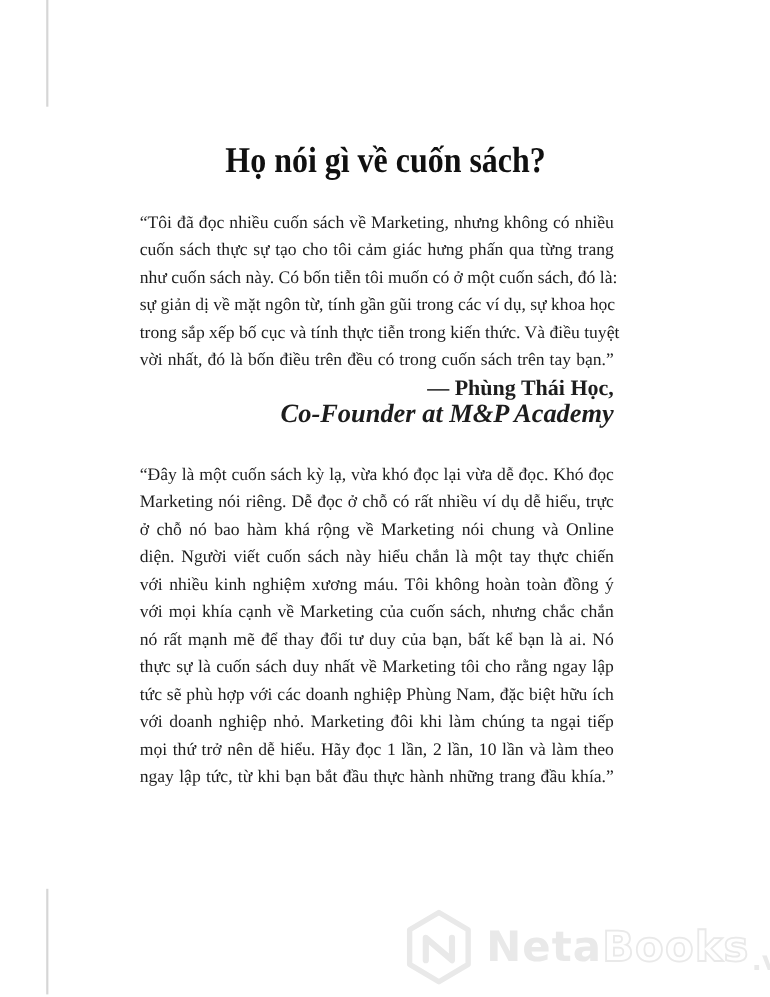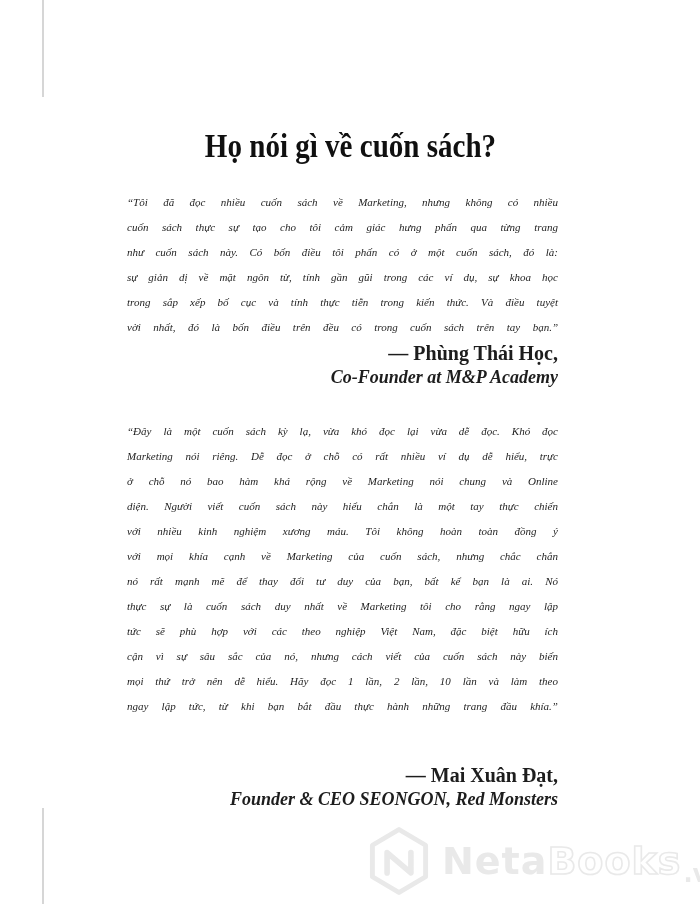--- a/index.html
+++ b/index.html
@@ -38,22 +38,21 @@
     display:inline-block;
     transform:scaleX(0.88);
     transform-origin:50% 50%;
   }
   .quote{
     position:absolute;
     left:127px;width:431px;
     color:var(--text);
   }
   .quote .qline{
-    font-style:italic;
-    font-size:11px;
+    font-size:16px;
     line-height:25px;
     height:25px;
     white-space:nowrap;
     text-align:justify;
     text-align-last:justify;
     overflow:visible;
   }
   .q1{top:190px;}
   .q2{top:419px;}
   .attr{
@@ -65,21 +64,21 @@
   .a1{top:341px;}
   .a2{top:763px;}
   .attr-name{
     font-weight:bold;
     font-size:20px;
     line-height:24px;
   }
   .attr-role{
     font-weight:bold;
     font-style:italic;
-    font-size:18px;
+    font-size:24px;
     line-height:24px;
   }
   .watermark{
     position:absolute;
     left:364px;top:824px;
     height:74px;
     display:flex;
     align-items:center;
     font-family:"DejaVu Sans", sans-serif;
     user-select:none;
@@ -117,50 +116,46 @@
 <div class="page">
 
   <div class="edge-line top"></div>
   <div class="edge-line bottom"></div>
 
   <h1 class="title"><span class="title-inner">Họ nói gì về cuốn sách?</span></h1>
 
   <section class="quote q1">
       <div class="qline">“Tôi đã đọc nhiều cuốn sách về Marketing, nhưng không có nhiều</div>
       <div class="qline">cuốn sách thực sự tạo cho tôi cảm giác hưng phấn qua từng trang</div>
-      <div class="qline">như cuốn sách này. Có bốn điều tôi phấn có ở một cuốn sách, đó là:</div>
+      <div class="qline">như cuốn sách này. Có bốn tiễn tôi muốn có ở một cuốn sách, đó là:</div>
       <div class="qline">sự giản dị về mặt ngôn từ, tính gần gũi trong các ví dụ, sự khoa học</div>
       <div class="qline">trong sắp xếp bố cục và tính thực tiễn trong kiến thức. Và điều tuyệt</div>
       <div class="qline">vời nhất, đó là bốn điều trên đều có trong cuốn sách trên tay bạn.”</div>
     </section>
 
   <div class="attr a1">
     <div class="attr-name">— Phùng Thái Học,</div>
     <div class="attr-role">Co-Founder at M&amp;P Academy</div>
   </div>
 
   <section class="quote q2">
       <div class="qline">“Đây là một cuốn sách kỳ lạ, vừa khó đọc lại vừa dễ đọc. Khó đọc</div>
       <div class="qline">Marketing nói riêng. Dễ đọc ở chỗ có rất nhiều ví dụ dễ hiểu, trực</div>
       <div class="qline">ở chỗ nó bao hàm khá rộng về Marketing nói chung và Online</div>
       <div class="qline">diện. Người viết cuốn sách này hiểu chắn là một tay thực chiến</div>
       <div class="qline">với nhiều kinh nghiệm xương máu. Tôi không hoàn toàn đồng ý</div>
       <div class="qline">với mọi khía cạnh về Marketing của cuốn sách, nhưng chắc chắn</div>
       <div class="qline">nó rất mạnh mẽ để thay đổi tư duy của bạn, bất kể bạn là ai. Nó</div>
       <div class="qline">thực sự là cuốn sách duy nhất về Marketing tôi cho rằng ngay lập</div>
-      <div class="qline">tức sẽ phù hợp với các theo nghiệp Việt Nam, đặc biệt hữu ích</div>
-      <div class="qline">cận vì sự sâu sắc của nó, nhưng cách viết của cuốn sách này biến</div>
+      <div class="qline">tức sẽ phù hợp với các doanh nghiệp Phùng Nam, đặc biệt hữu ích</div>
+      <div class="qline">với doanh nghiệp nhỏ. Marketing đôi khi làm chúng ta ngại tiếp</div>
       <div class="qline">mọi thứ trở nên dễ hiểu. Hãy đọc 1 lần, 2 lần, 10 lần và làm theo</div>
       <div class="qline">ngay lập tức, từ khi bạn bắt đầu thực hành những trang đầu khía.”</div>
     </section>
 
-  <div class="attr a2">
-    <div class="attr-name">— Mai Xuân Đạt,</div>
-    <div class="attr-role">Founder &amp; CEO SEONGON, Red Monsters</div>
-  </div>
 
   <div class="watermark">
     <svg class="wm-logo" viewBox="0 0 100 100" fill="none" xmlns="http://www.w3.org/2000/svg">
       <path d="M50 5 L88 27.5 V72.5 L50 95 L12 72.5 V27.5 Z" stroke="var(--watermark)" stroke-width="7" stroke-linejoin="round"></path>
       <path d="M33 67 V38 L67 67 V38" stroke="var(--watermark)" stroke-width="8" stroke-linejoin="round" stroke-linecap="round"></path>
     </svg>
     <span class="wm-neta">Neta</span>
     <span class="wm-books">Books</span>
     <span class="wm-vn">.vn</span>
   </div>

